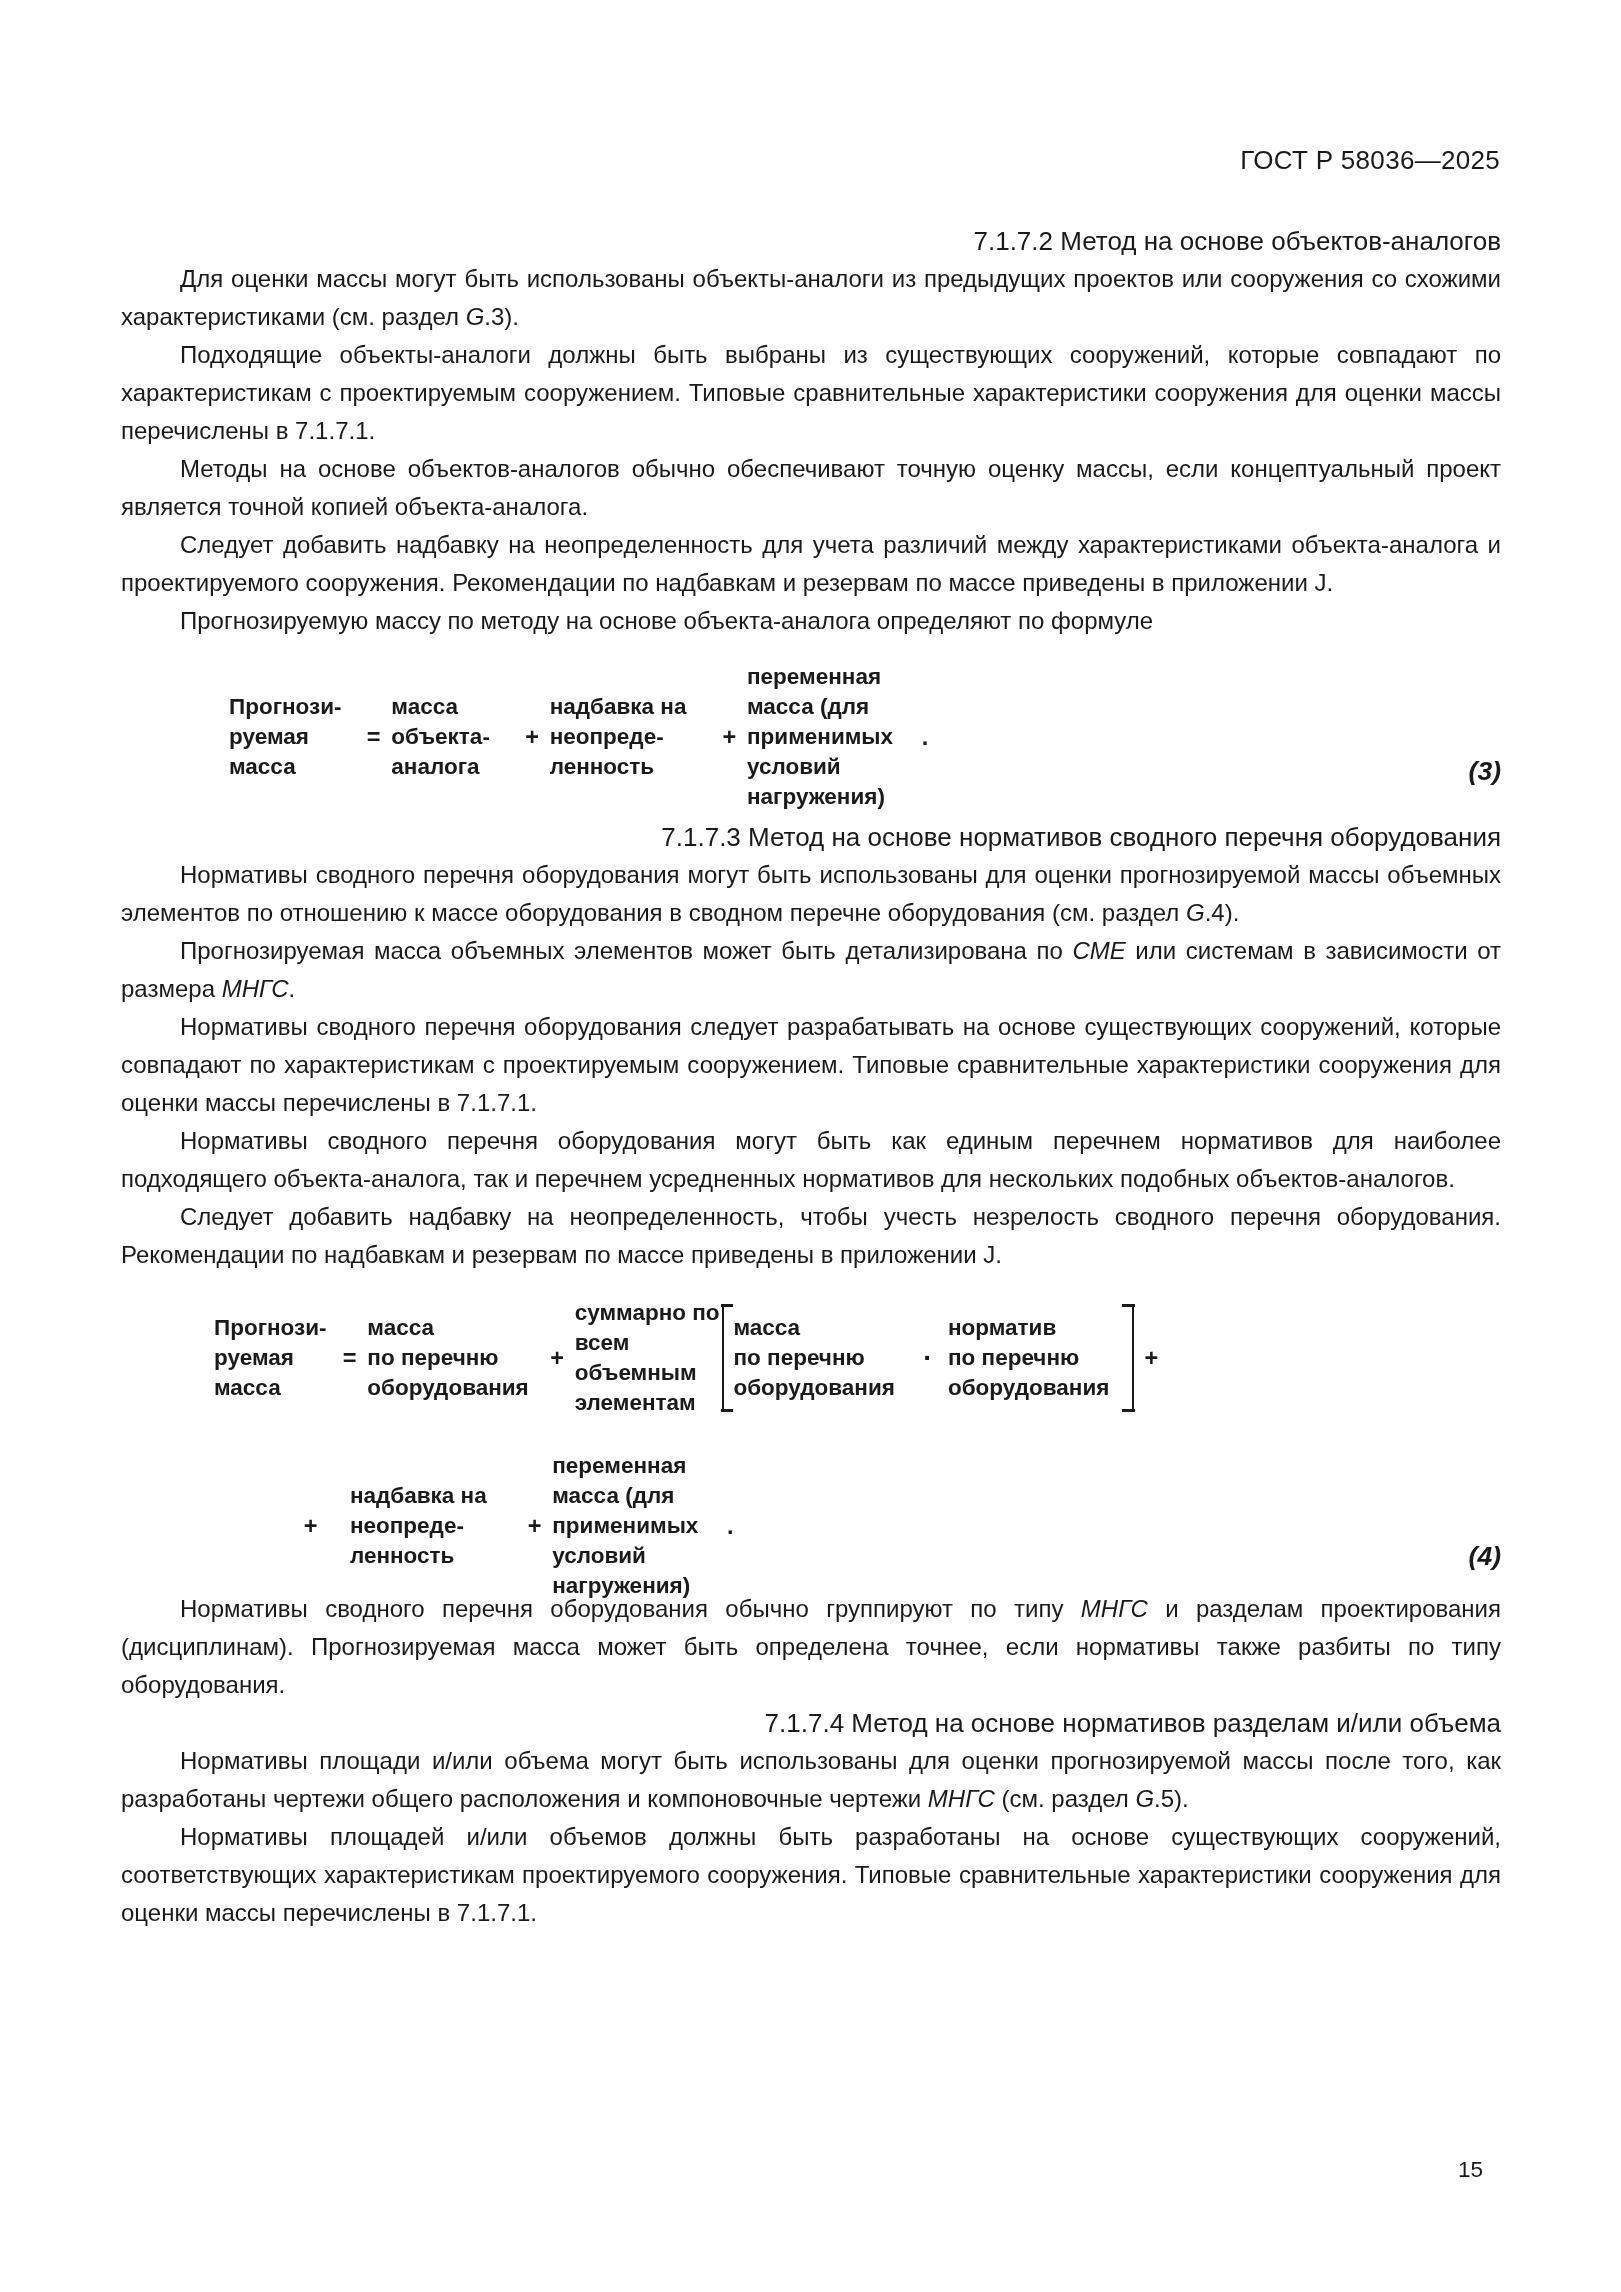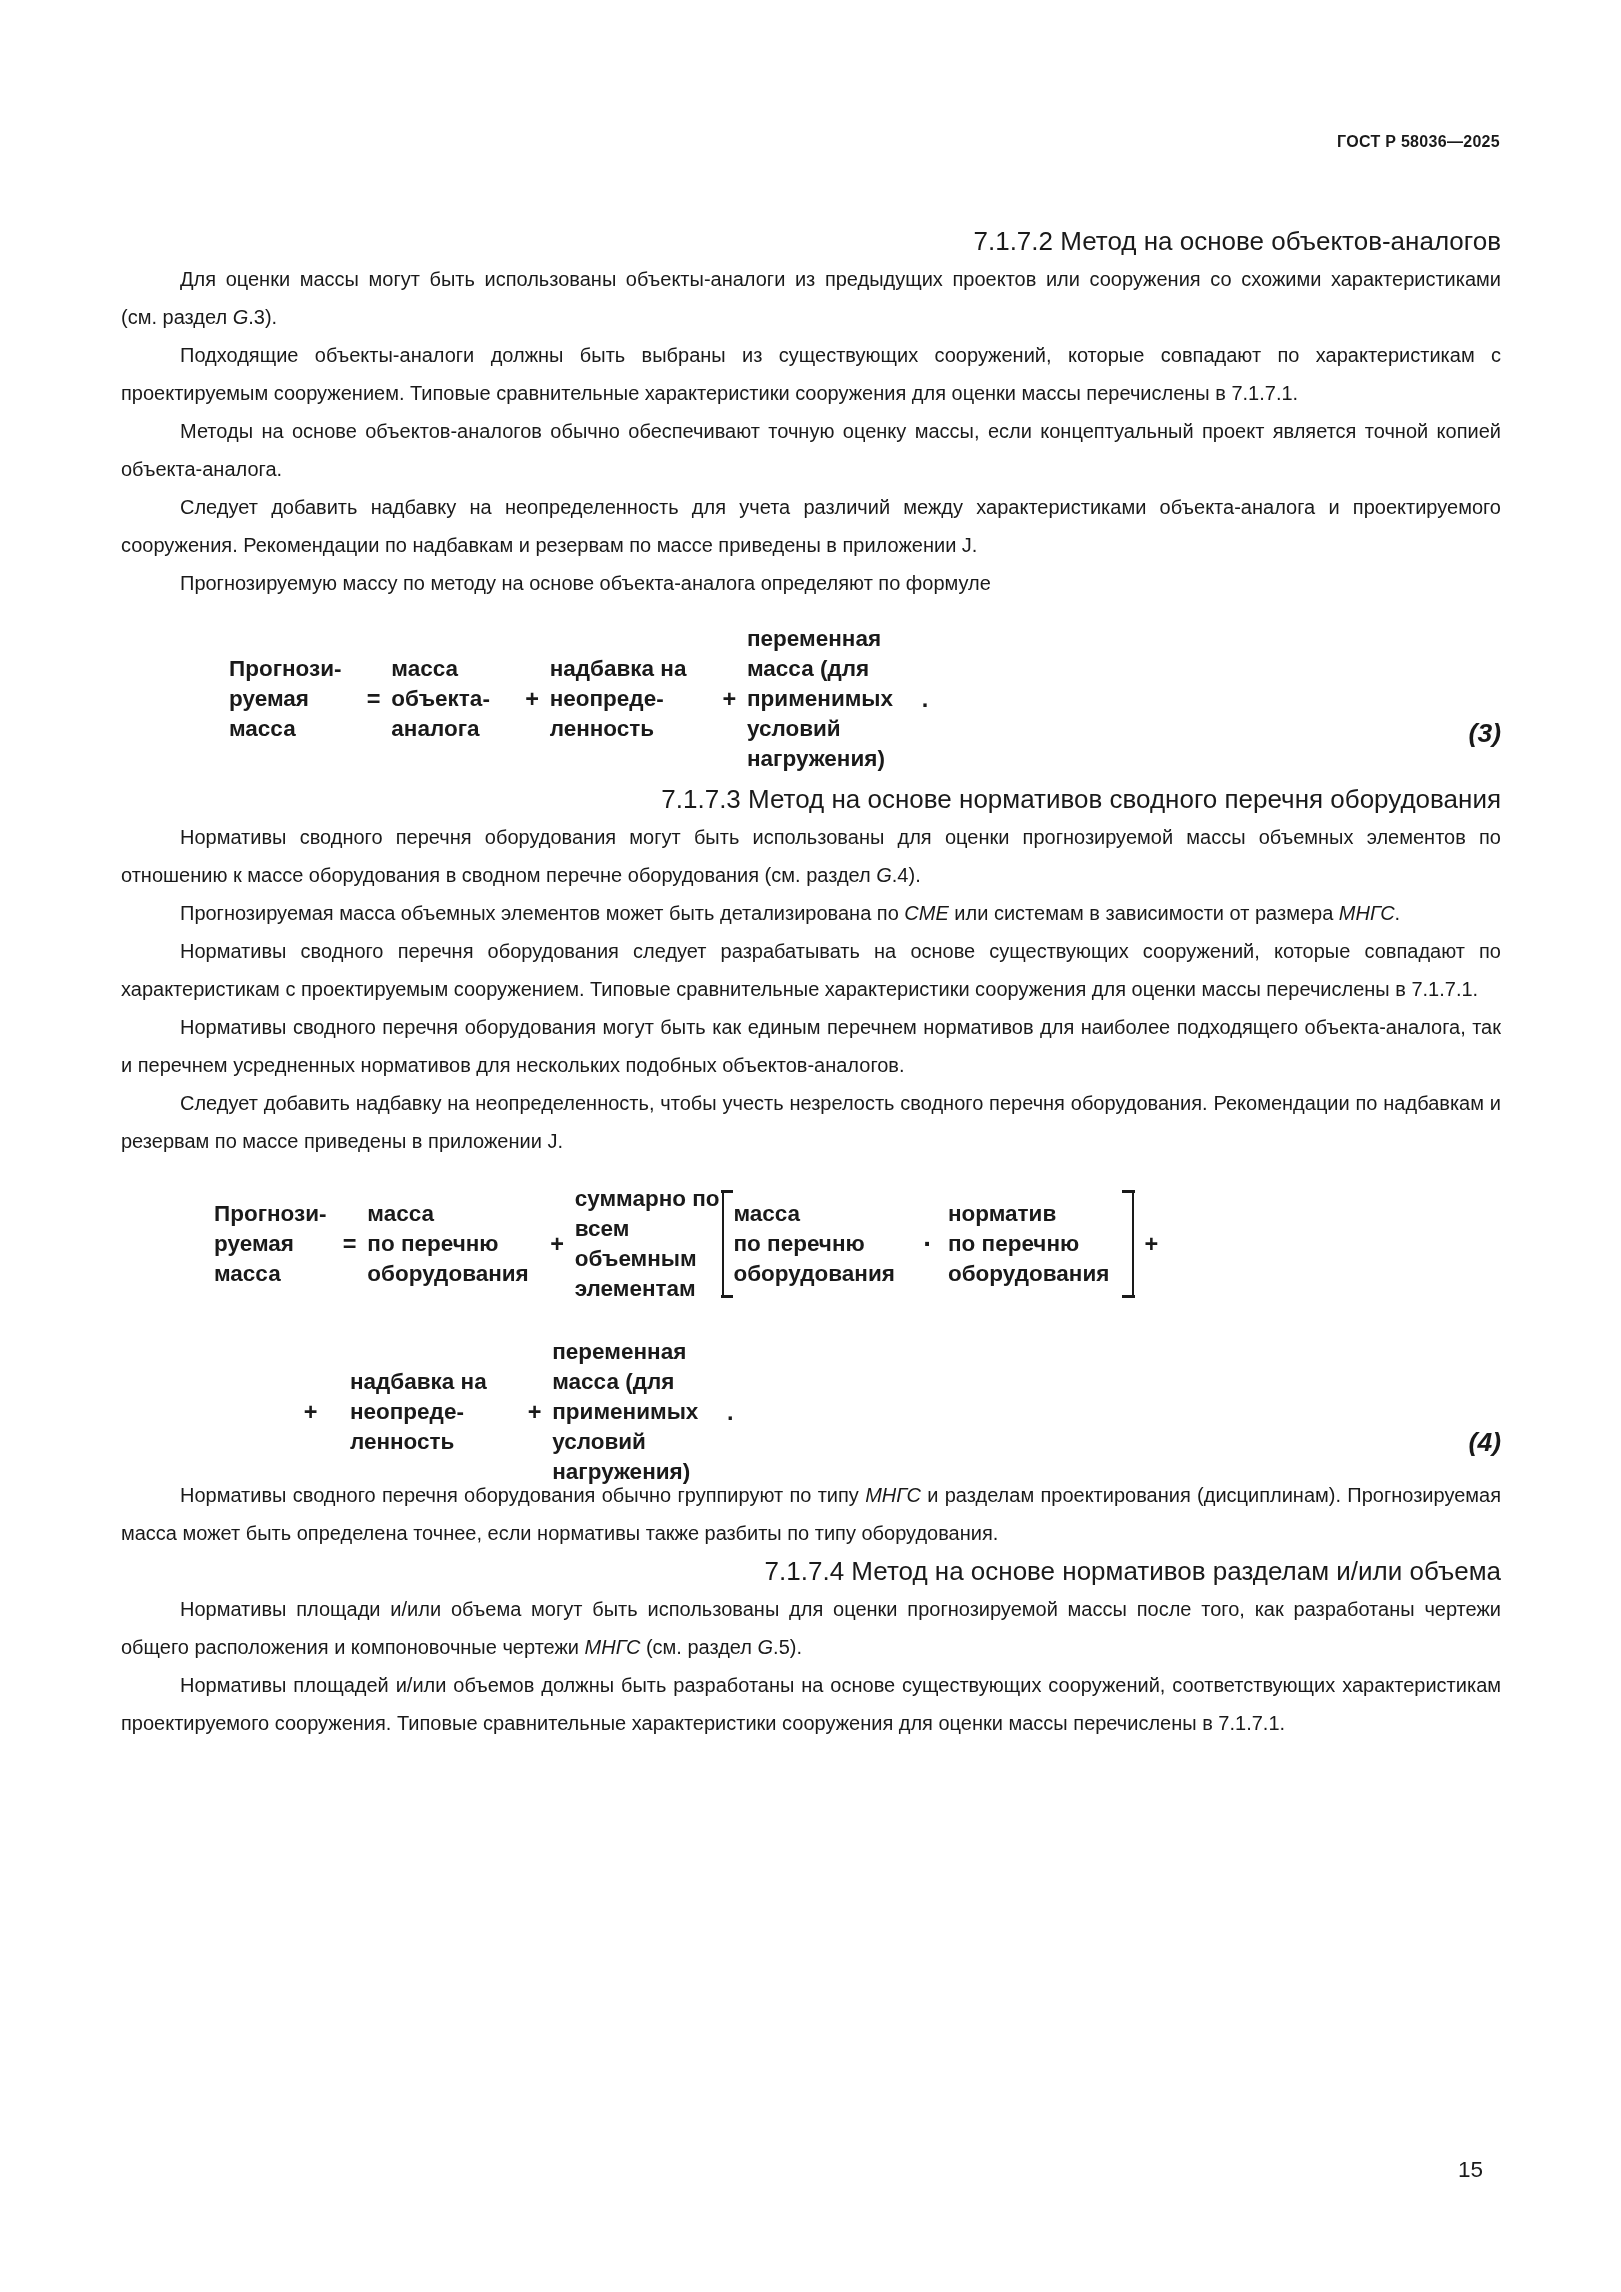--- a/index.html
+++ b/index.html
@@ -16,39 +16,39 @@
     width: 1621px;
     height: 2293px;
     background: #ffffff;
     overflow: hidden;
     box-sizing: border-box;
   }
 
   
   .doc-header {
     position: absolute;
-    top: 133px;
+    top: 145px;
     right: 121px;
-    font-size: 16px;
-    font-weight: bold;
+    font-size: 26px;
+    font-weight: normal;
     letter-spacing: 0.3px;
     white-space: nowrap;
   }
 
   
   .content {
     position: absolute;
     left: 121px;
     top: 222px;
     width: 1380px;
   }
 
   p.para {
     margin: 0;
-    font-size: 20px;
+    font-size: 24px;
     line-height: 38px;
     text-align: justify;
     text-indent: 59px;
     hyphens: manual;
   }
   p.heading {
     margin: 0;
     font-size: 26px;
     line-height: 38px;
     text-indent: 59px;

